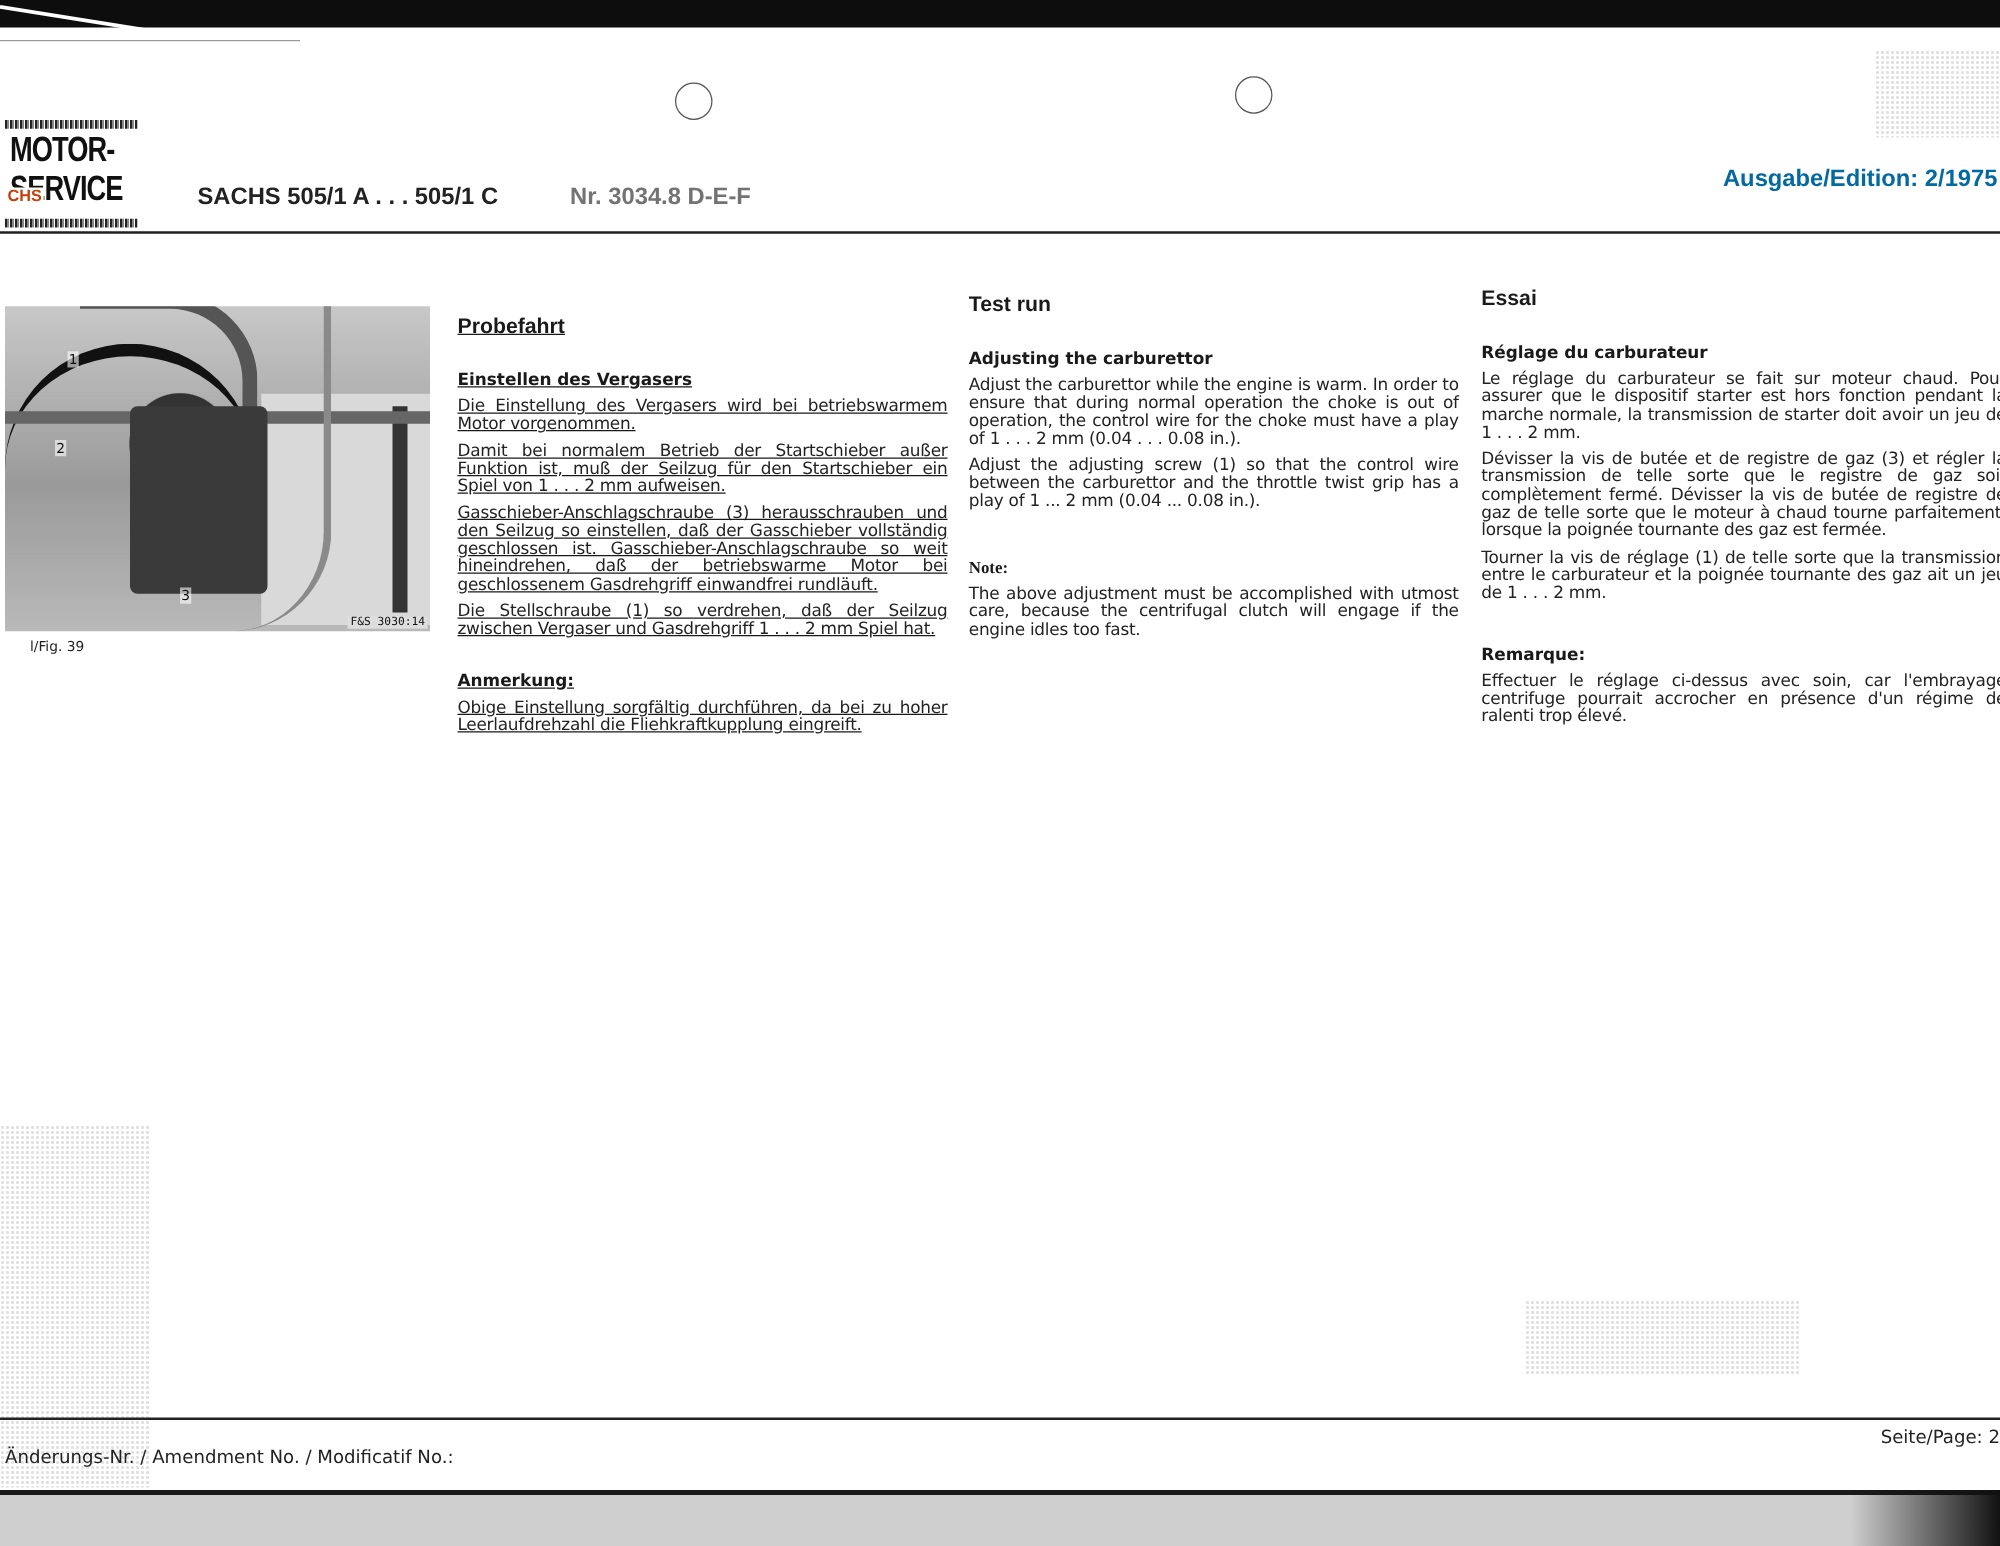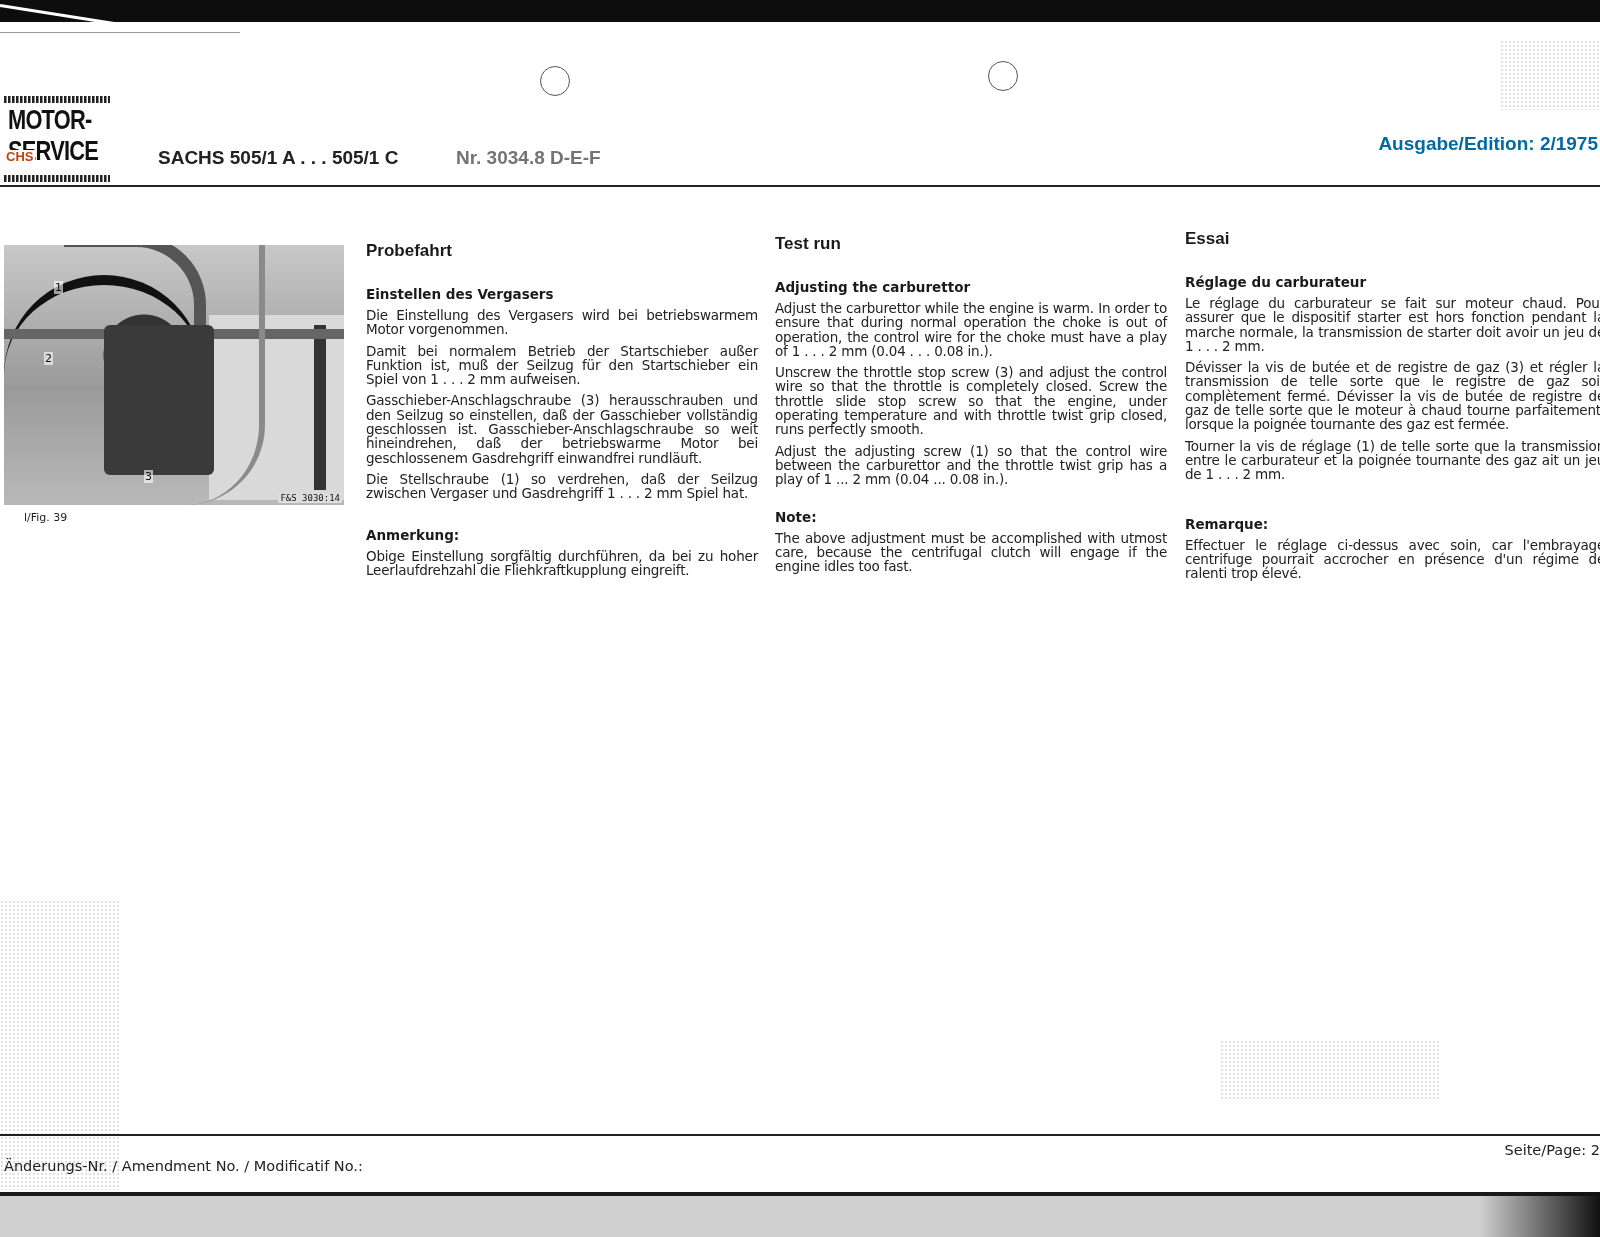--- a/index.html
+++ b/index.html
@@ -35,21 +35,21 @@
   .figure .bar { position: absolute; left: 0; top: 84px; width: 340px; height: 10px; background: #666; }
   .figure .body { position: absolute; left: 100px; top: 80px; width: 110px; height: 150px; background: #3a3a3a; border-radius: 6px; }
   .figure .code { position: absolute; right: 2px; bottom: 2px; font: 9px "DejaVu Sans Mono", monospace; color: #111; background: #ddd; padding: 0 2px; }
   .figure .callout { position: absolute; font: 11px "DejaVu Sans", sans-serif; color: #111; background: rgba(255,255,255,0.6); padding: 0 1px; }
   .fig-caption { position: absolute; left: 4px; top: 511px; font: 11px "DejaVu Sans", sans-serif; color: #222; margin-left: 20px; }
   .col { position: absolute; top: 236px; width: 400px; }
   .col h1 { font: bold 17px "Liberation Sans", sans-serif; margin: 0 0 25px 0; color: #1a1a1a; }
   .col h2 { font: bold 13.5px "DejaVu Sans", sans-serif; margin: 0 0 6px 0; color: #1a1a1a; }
   .col p { font: 13.5px "DejaVu Sans", sans-serif; line-height: 14.3px; margin: 0 0 7px 0; text-align: justify; color: #222; letter-spacing: -0.2px; }
   .col .note-h { margin-top: 26px; }
-  .col-de { left: 366px; top: 241px; width: 392px; }
+  .col-de { left: 366px; top: 251px; width: 392px; text-decoration: underline; }
   .col-en { left: 775px; top: 234px; width: 392px; }
   .col-fr { left: 1185px; top: 229px; width: 420px; }
   .foot-amend { position: absolute; left: 4px; top: 1158px; font: 14.5px "DejaVu Sans", sans-serif; color: #222; }
   .foot-page { position: absolute; right: 0; top: 1142px; font: 14.5px "DejaVu Sans", sans-serif; color: #222; white-space: nowrap; margin-left: 40px; }
   .bottom-bar { position: absolute; left: 0; top: 1192px; width: 1600px; height: 45px; background: linear-gradient(180deg, #1a1a1a 0 4px, #cfcfcf 4px 100%); }
   .bottom-bar::after { content: ""; position: absolute; right: 0; top: 0; width: 120px; height: 45px; background: linear-gradient(90deg, transparent, #111); }
   .speckle { position: absolute; background: radial-gradient(#bbb 1px, transparent 1.5px); background-size: 4px 4px; opacity: 0.45; }
 </style>
 </head>
 <body>
@@ -107,23 +107,22 @@
   <p>Gasschieber-Anschlagschraube (3) herausschrauben und den Seilzug so einstellen, daß der Gasschieber vollständig geschlossen ist. Gasschieber-Anschlagschraube so weit hineindrehen, daß der betriebswarme Motor bei geschlossenem Gasdrehgriff einwandfrei rundläuft.</p>
   <p>Die Stellschraube (1) so verdrehen, daß der Seilzug zwischen Vergaser und Gasdrehgriff 1 . . . 2 mm Spiel hat.</p>
   <h2 class="note-h">Anmerkung:</h2>
   <p>Obige Einstellung sorgfältig durchführen, da bei zu hoher Leerlaufdrehzahl die Fliehkraftkupplung eingreift.</p>
 </div>
 
 <div class="col col-en">
   <h1>Test run</h1>
   <h2>Adjusting the carburettor</h2>
   <p>Adjust the carburettor while the engine is warm. In order to ensure that during normal operation the choke is out of operation, the control wire for the choke must have a play of 1 . . . 2 mm (0.04 . . . 0.08 in.).</p>
-  <p>Unscrew the throttle stop screw (3) and adjust the control wire so that the throttle is completely closed. Screw the throttle slide stop screw so that the engine, under operating temperature and with throttle twist grip closed, runs perfectly smooth.</p>
   <p>Adjust the adjusting screw (1) so that the control wire between the carburettor and the throttle twist grip has a play of 1 ... 2 mm (0.04 ... 0.08 in.).</p>
-  <h2 class="note-h" style="margin-top:22px;">Note:</h2>
+  <h2 class="note-h" style="margin-top:38px;font-family:Liberation Serif, serif;">Note:</h2>
   <p>The above adjustment must be accomplished with utmost care, because the centrifugal clutch will engage if the engine idles too fast.</p>
 </div>
 
 <div class="col col-fr">
   <h1>Essai</h1>
   <h2>Réglage du carburateur</h2>
   <p>Le réglage du carburateur se fait sur moteur chaud. Pour assurer que le dispositif starter est hors fonction pendant la marche normale, la transmission de starter doit avoir un jeu de 1 . . . 2 mm.</p>
   <p>Dévisser la vis de butée et de registre de gaz (3) et régler la transmission de telle sorte que le registre de gaz soit complètement fermé. Dévisser la vis de butée de registre de gaz de telle sorte que le moteur à chaud tourne parfaitement, lorsque la poignée tournante des gaz est fermée.</p>
   <p>Tourner la vis de réglage (1) de telle sorte que la transmission entre le carburateur et la poignée tournante des gaz ait un jeu de 1 . . . 2 mm.</p>
   <h2 class="note-h" style="margin-top:34px;">Remarque:</h2>

